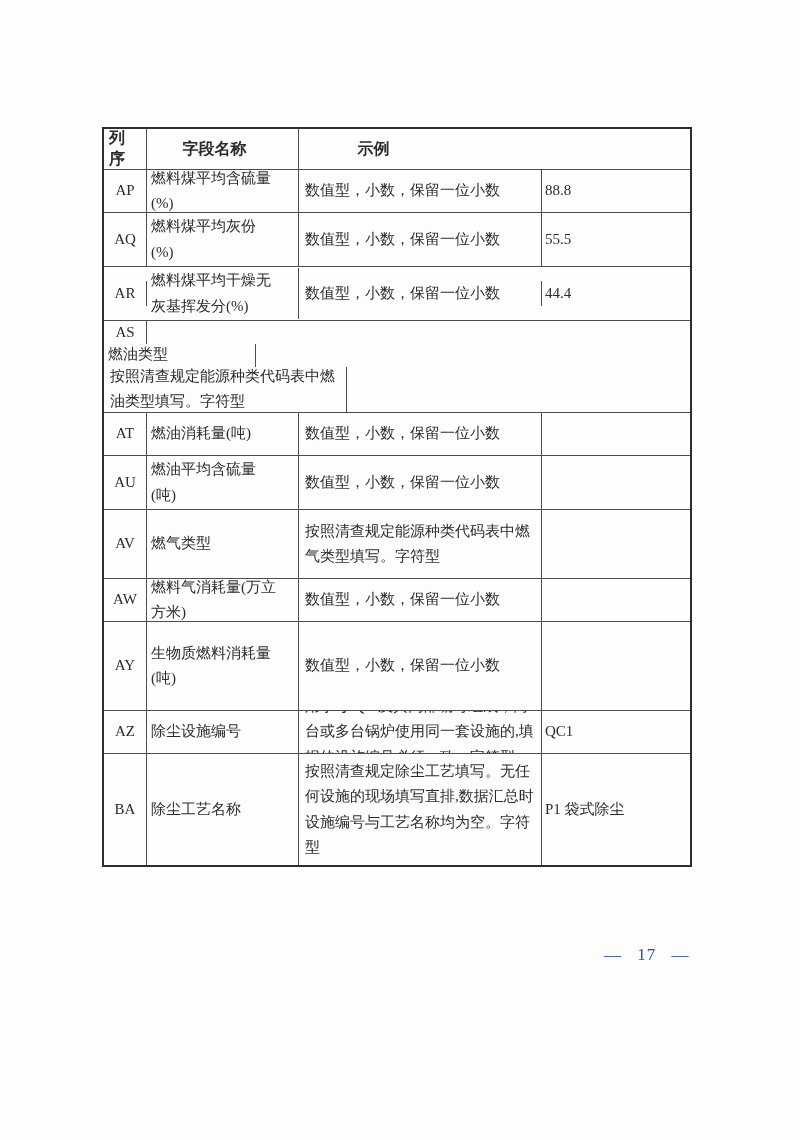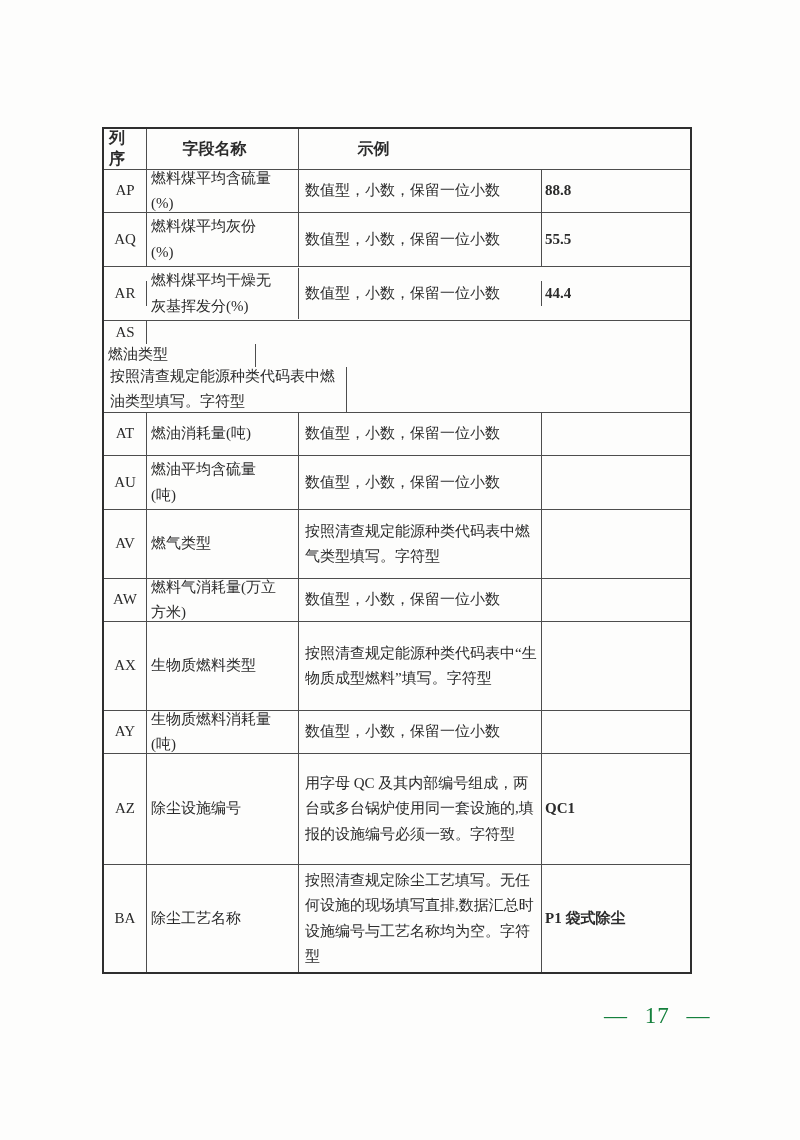--- a/index.html
+++ b/index.html
@@ -41,45 +41,45 @@
   .t-row:nth-child(12) { height: 111px; }
   .t-row:nth-child(13) { height: 107px; }
   .cell {
     border-right: 1px solid #4d4d4d;
     display: flex;
     align-items: center;
     font-size: 15px;
     line-height: 1.7;
     overflow: hidden;
   }
-  .cell:last-child { border-right: none; font-weight: bold; }
+  .cell:last-child { border-right: none; }
   .c1 { width: 43px;  justify-content: center; text-align: center; }
   .c2 { width: 152px; padding-left: 4px;  padding-right: 20px; }
   .c3 { width: 243px; padding-left: 6px;  padding-right: 2px; }
   .c4 { width: 148px; padding-left: 3px;  padding-right: 2px; }
   .t-header .cell {
     font-weight: 600;
     font-size: 16px;
     line-height: 1.3;
     justify-content: center;
     text-align: center;
   }
   .t-header .c1 {
     white-space: pre-line;
     justify-content: flex-start;
     text-align: left;
     padding-left: 5px;
   }
   .footer {
     position: absolute;
     left: 604px;
-    top: 1003px;
+    top: 945px;
     width: 110px;
-    font-size: 23px;
-    color: #15803d;
+    font-size: 17px;
+    color: #1d4ed8;
     letter-spacing: 1px;
     word-spacing: 10px;
     white-space: nowrap;
   }
 </style>
 </head>
 <body>
 
 <div class="page">
   <div class="doc-table">
@@ -140,26 +140,20 @@
       <div class="cell c4"></div>
     </div>
 
     <div class="t-row">
       <div class="cell c1">AW</div>
       <div class="cell c2">燃料气消耗量(万立方米)</div>
       <div class="cell c3">数值型，小数，保留一位小数</div>
       <div class="cell c4"></div>
     </div>
 
-    <div class="t-row">
-      <div class="cell c1">AX</div>
-      <div class="cell c2">生物质燃料类型</div>
-      <div class="cell c3">按照清查规定能源种类代码表中“生物质成型燃料”填写。字符型</div>
-      <div class="cell c4"></div>
-    </div>
 
     <div class="t-row">
       <div class="cell c1">AY</div>
       <div class="cell c2">生物质燃料消耗量(吨)</div>
       <div class="cell c3">数值型，小数，保留一位小数</div>
       <div class="cell c4"></div>
     </div>
 
     <div class="t-row">
       <div class="cell c1">AZ</div>

